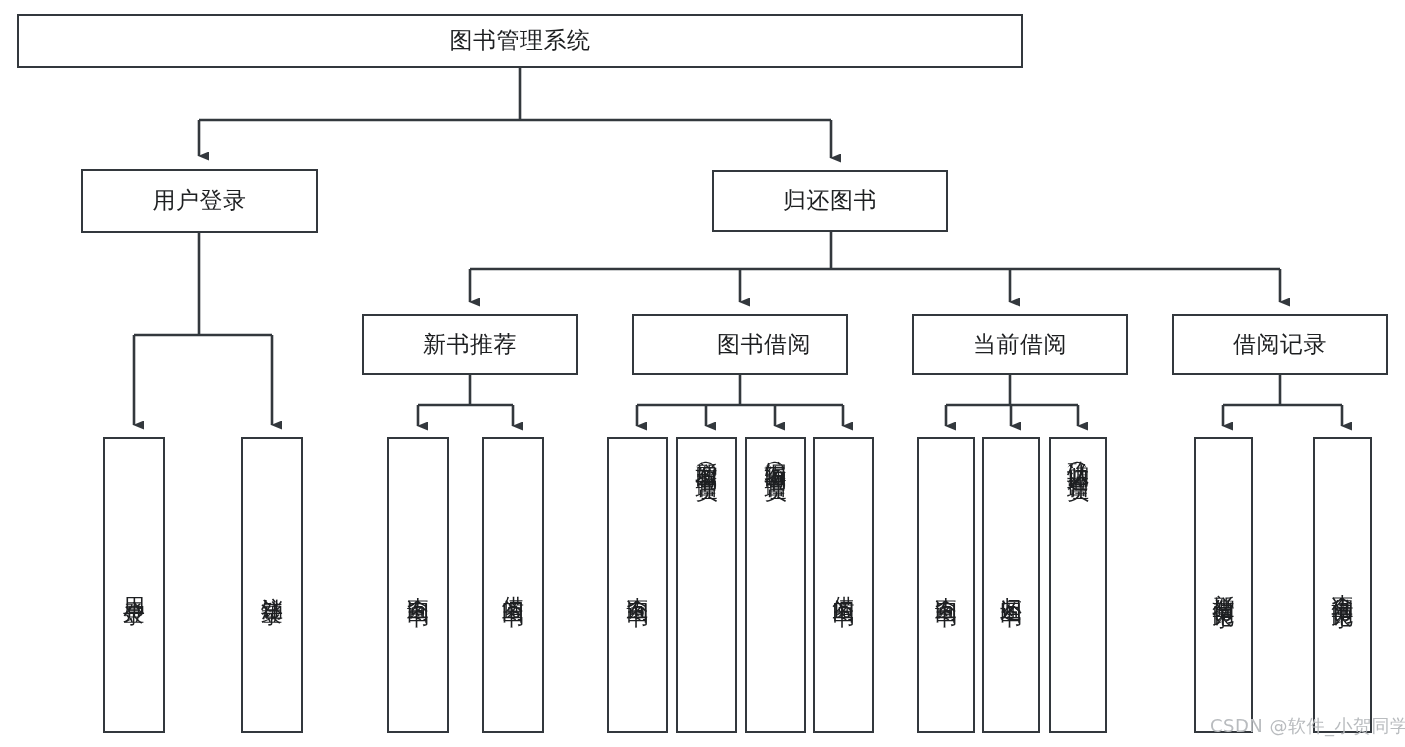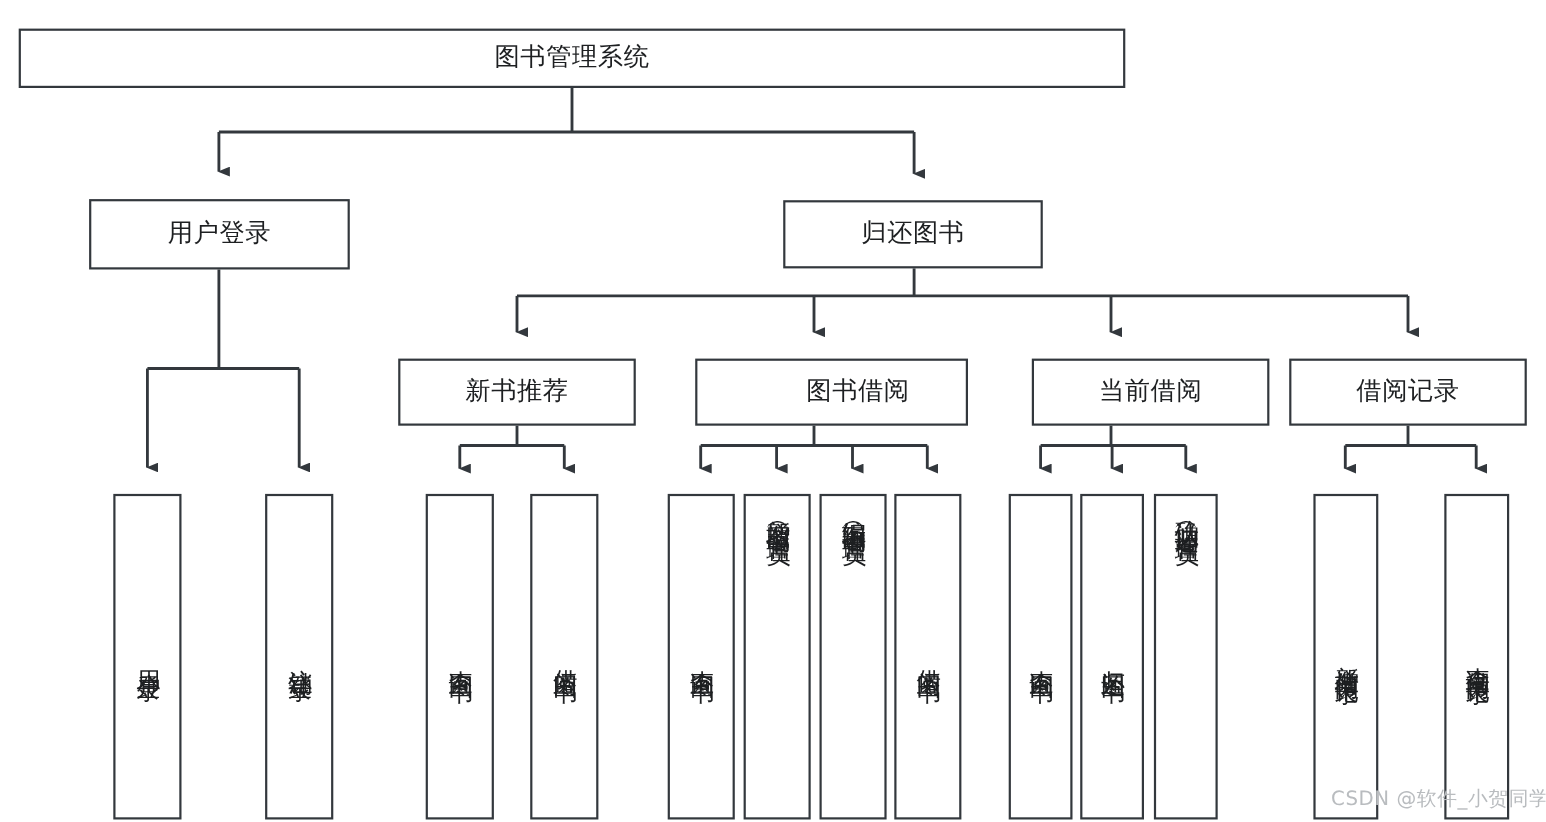--- a/index.html
+++ b/index.html
@@ -27,21 +27,20 @@
   }
   .node-box {
     position: absolute;
     box-sizing: border-box;
     background: #ffffff;
     border: 2.5px solid #33383d;
     display: flex;
     align-items: center;
     justify-content: center;
     overflow: hidden;
-    margin-top: 12px;
   }
   .node-label-h {
     font-size: 23px;
     color: #1d1f21;
     line-height: 1.1;
     letter-spacing: 0.5px;
     white-space: nowrap;
     text-align: center;
   }
   .node-label-v {
@@ -140,25 +139,25 @@
   </div>
 
   <div class="node-box" style="left:712px; top:170px; width:236px; height:62px;">
     <span class="node-label-h">归还图书</span>
   </div>
 
   <div class="node-box" style="left:362px; top:314px; width:216px; height:61px;">
     <span class="node-label-h">新书推荐</span>
   </div>
 
-  <div class="node-box" style="left:632px; top:314px; width:248px; height:61px;padding-left:48px;">
+  <div class="node-box" style="left:632px; top:314px; width:216px; height:61px;padding-left:48px;">
     <span class="node-label-h">图书借阅</span>
   </div>
 
-  <div class="node-box" style="left:938px; top:314px; width:216px; height:61px;">
+  <div class="node-box" style="left:912px; top:314px; width:216px; height:61px;">
     <span class="node-label-h">当前借阅</span>
   </div>
 
   <div class="node-box" style="left:1172px; top:314px; width:216px; height:61px;">
     <span class="node-label-h">借阅记录</span>
   </div>
 
   <div class="node-box leaf-box centered" style="left:103px; top:437px; width:62px; height:296px;">
     <span class="node-label-v">用户登录</span>
   </div>

